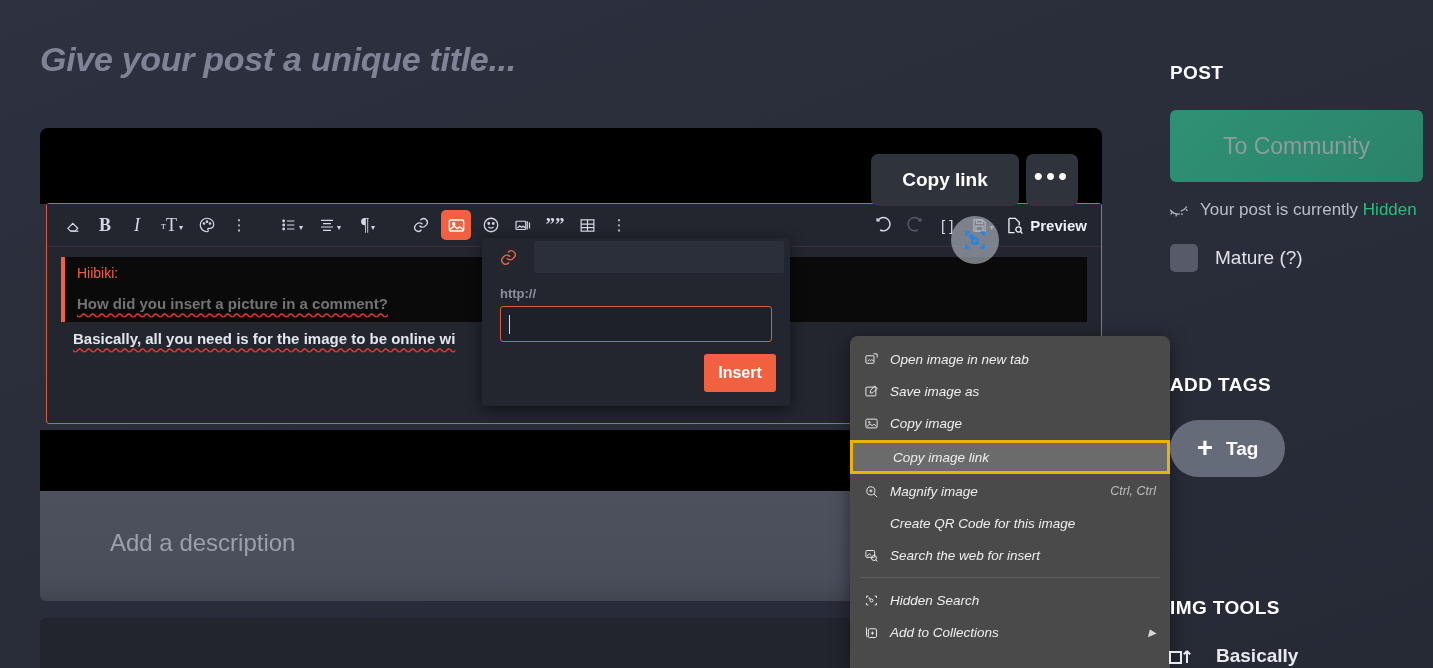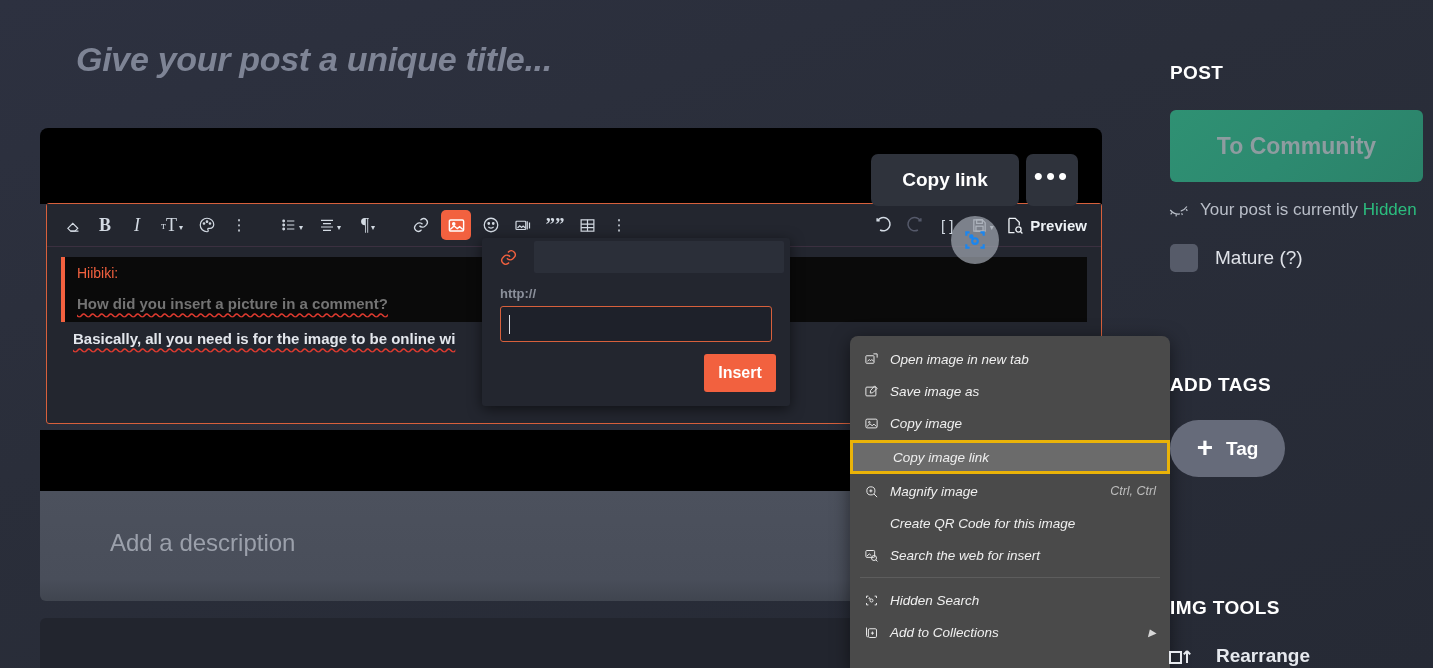--- a/index.html
+++ b/index.html
@@ -16,21 +16,20 @@
   }
 
   
   .post-title {
     position: absolute; left: 40px; top: 36px;
     width: 900px; height: 46px;
     font-size: 34px; font-style: italic; font-weight: bold;
     color: #7e8495; letter-spacing: -0.3px;
     line-height: 46px;
     white-space: nowrap;
-    margin-left: 36px;
   }
 
   
   .editor-shell {
     position: absolute; left: 40px; top: 128px;
     width: 1062px; height: 296px;
   }
   .editor-top-black {
     position: absolute; left: 0; top: 0; width: 1062px; height: 76px;
     background: #000; border-radius: 8px 8px 0 0;
@@ -228,21 +227,21 @@
   }
   #sb-post-head { left: 10px; top: 62px; }
   #sb-tags-head { left: 10px; top: 374px; }
   #sb-img-head  { left: 10px; top: 597px; }
   .post-btn {
     position: absolute; left: 10px; top: 110px;
     width: 253px; height: 72px;
     background: linear-gradient(135deg, #2f9173 0%, #2d8a70 50%, #2b8269 100%);
     border-radius: 6px;
     display: flex; align-items: center; justify-content: center;
-    color: #8e9ca0; font-size: 23px; font-weight: bold;
+    color: #8e9ca0; font-size: 23px; font-weight: normal;
     cursor: pointer;
   }
   .hidden-row {
     position: absolute; left: 8px; top: 200px;
     display: flex; align-items: center; gap: 10px;
     color: #b9bec8; font-size: 17px; white-space: nowrap;
   }
   .hidden-row .val { color: #2bbd7e; }
   .mature-row {
     position: absolute; left: 10px; top: 244px;
@@ -572,17 +571,17 @@
 
     <div class="sb-head" id="sb-img-head">IMG TOOLS</div>
 
     <div class="img-tool-row">
       <span>
         <svg width="26" height="20" viewBox="0 0 26 20" fill="none" stroke="#e6e9ee" stroke-width="2">
           <rect x="2" y="6" width="11" height="11"></rect>
             <path d="M19 17V5M19 5l-3.2 3.4M19 5l3.2 3.4"></path>
         </svg>
       </span>
-      <span>Rearrange</span>
+      <span>Basically</span>
     </div>
   </div>
 
 </div>
 
 </body></html>

